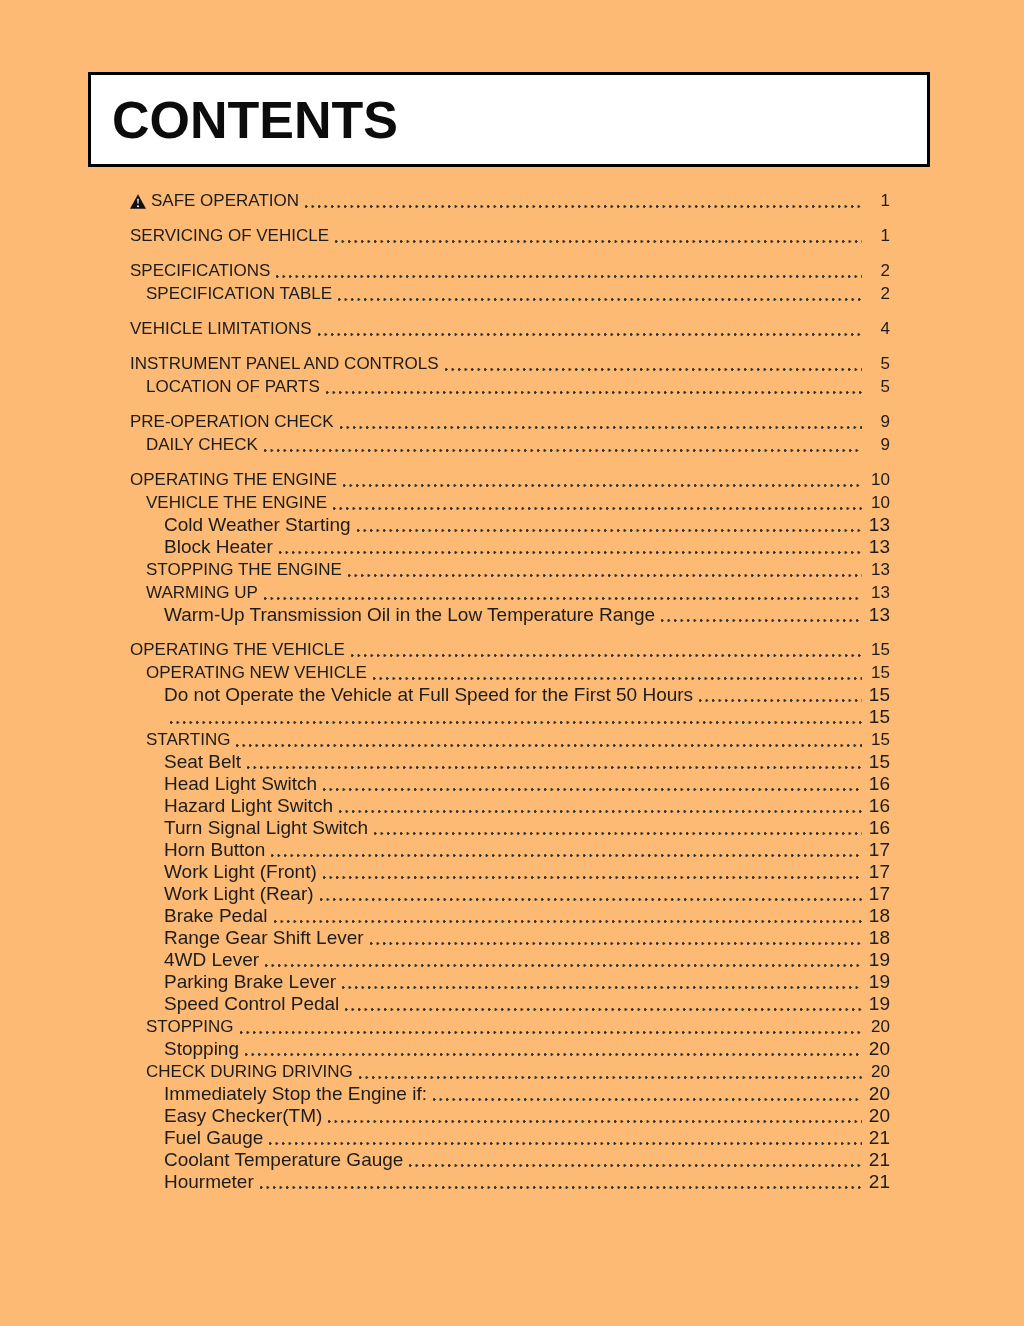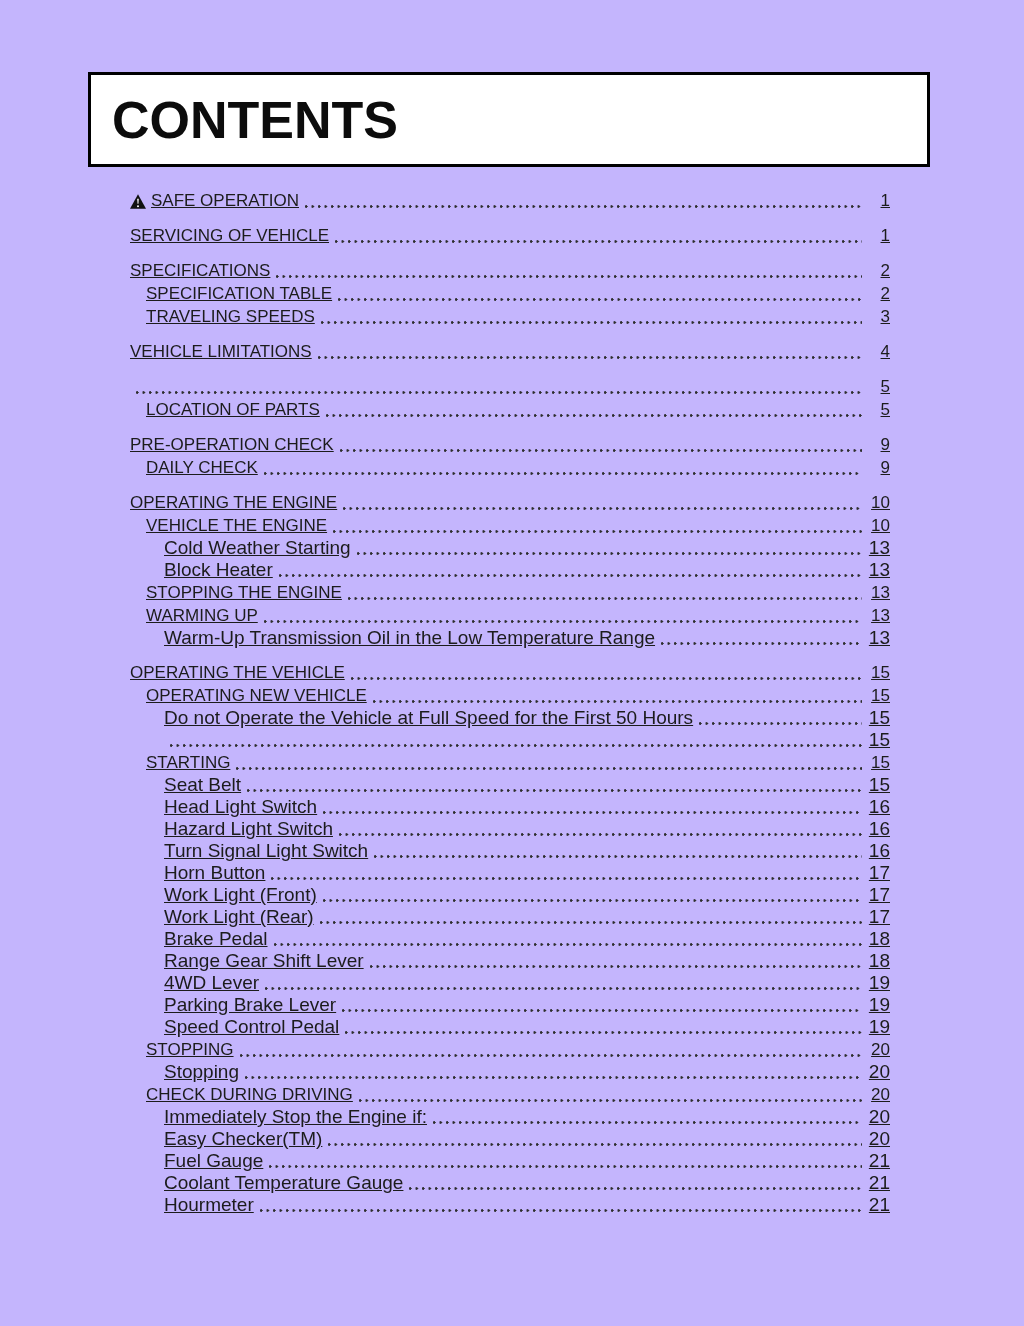--- a/index.html
+++ b/index.html
@@ -6,21 +6,21 @@
   html, body { margin: 0; padding: 0; background: #ffffff; }
   body {
     width: 1024px; height: 1326px;
     font-family: "Liberation Sans", sans-serif;
     color: #1c1c1c;
     -webkit-font-smoothing: antialiased;
   }
   .page {
     position: relative;
     width: 1024px; height: 1326px;
-    background: #c4b5fd;
+    background: #fdba74;
     overflow: hidden;
   }
   .title-box {
     position: absolute;
     left: 88px; top: 72px;
     width: 842px; height: 95px;
     border: 3px solid #000;
     background: #fff;
     display: flex;
     align-items: center;
@@ -30,21 +30,20 @@
     padding-left: 21px;
     font-size: 52px;
     font-weight: bold;
     letter-spacing: 0px;
     color: #0c0c0c;
   }
   .toc {
     position: absolute;
     left: 130px; top: 177px;
     width: 760px;
-    text-decoration: underline;
   }
   .row {
     display: flex;
     align-items: baseline;
   }
   .row.level-1 { font-size: 17px; line-height: 23px; margin-top: 12px; }
   .row.level-2 { font-size: 17px; line-height: 23px; padding-left: 16px; }
   .row.level-3 { font-size: 19px; line-height: 22px; padding-left: 34px; }
   .label { white-space: nowrap; }
   .dots {
@@ -98,31 +97,27 @@
       <div class="row level-1">
         <span class="label">SPECIFICATIONS</span>
         <span class="dots"></span>
         <span class="num">2</span>
       </div>
       <div class="row level-2">
         <span class="label">SPECIFICATION TABLE</span>
         <span class="dots"></span>
         <span class="num">2</span>
       </div>
-      <div class="row level-2">
-        <span class="label">TRAVELING SPEEDS</span>
-        <span class="dots"></span>
-        <span class="num">3</span>
-      </div>
       <div class="row level-1">
         <span class="label">VEHICLE LIMITATIONS</span>
         <span class="dots"></span>
         <span class="num">4</span>
       </div>
       <div class="row level-1">
+        <span class="label">INSTRUMENT PANEL AND CONTROLS</span>
         <span class="dots"></span>
         <span class="num">5</span>
       </div>
       <div class="row level-2">
         <span class="label">LOCATION OF PARTS</span>
         <span class="dots"></span>
         <span class="num">5</span>
       </div>
       <div class="row level-1">
         <span class="label">PRE-OPERATION CHECK</span>

